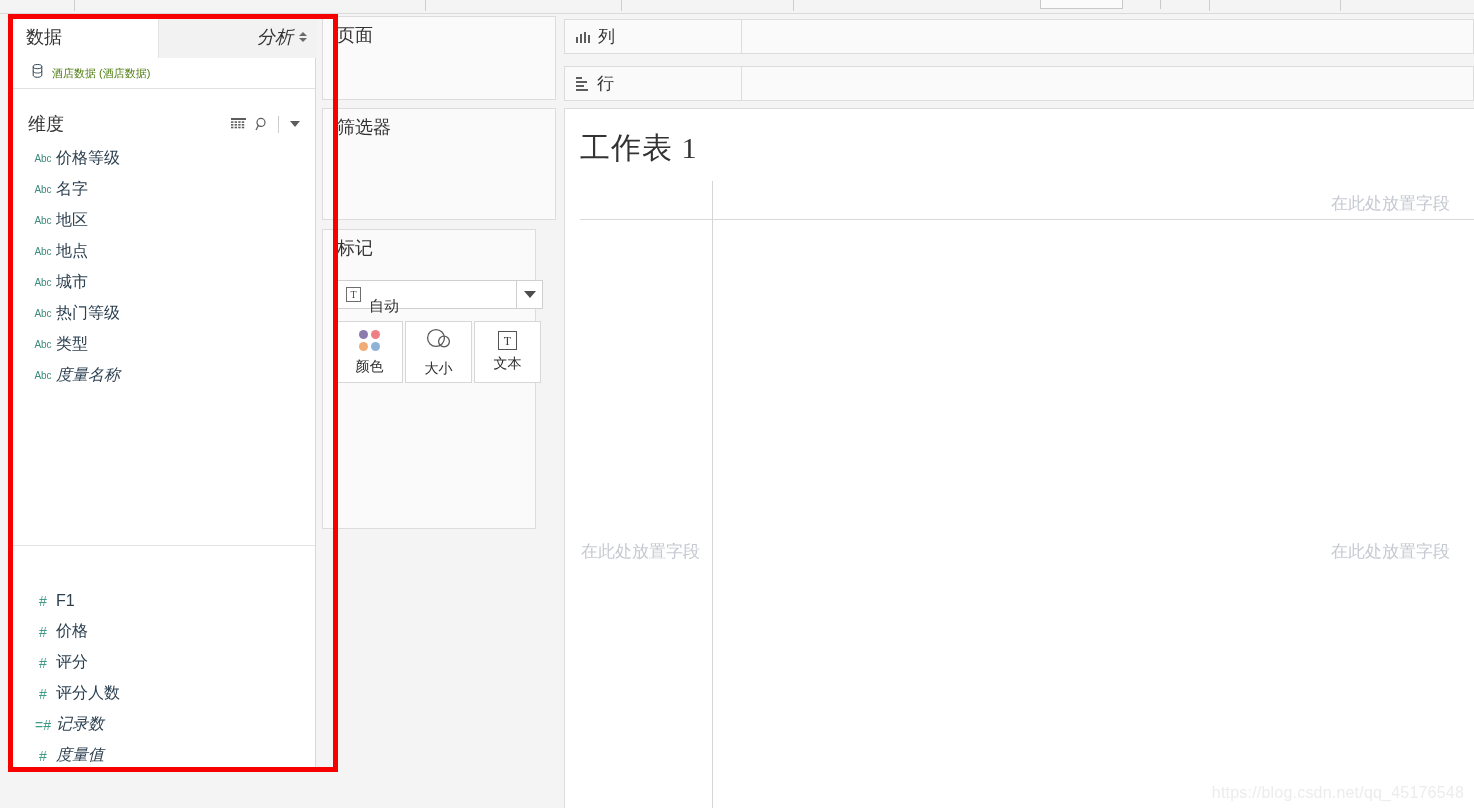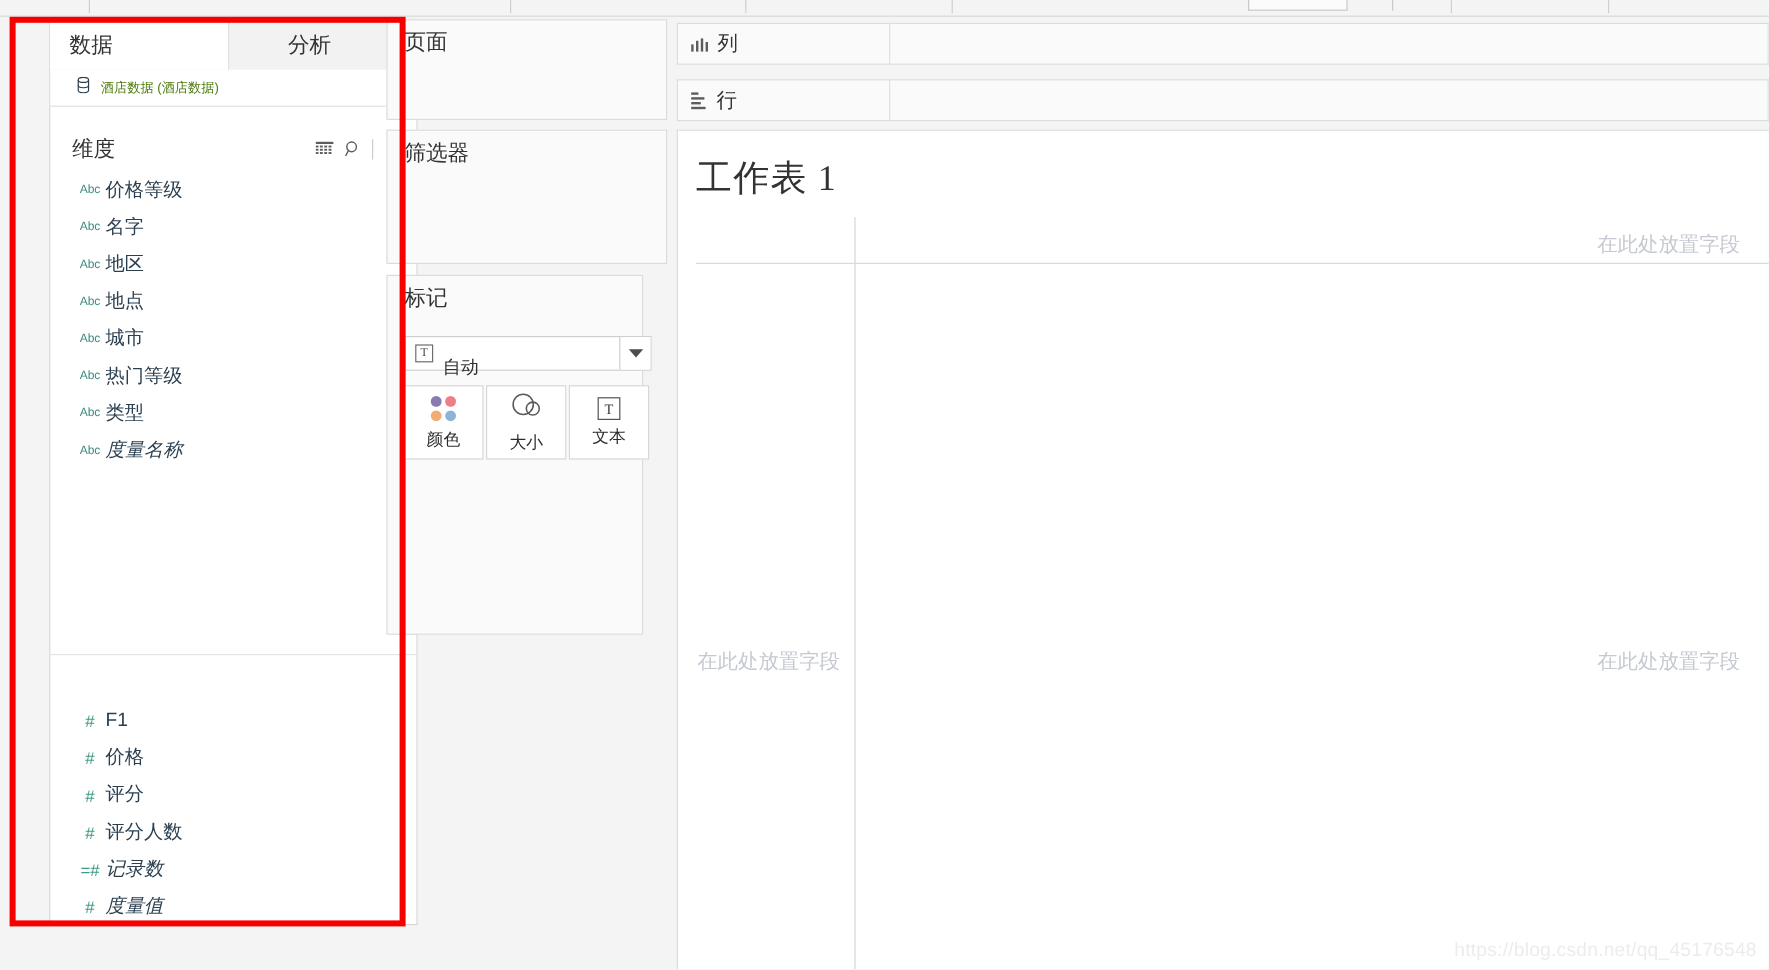--- a/index.html
+++ b/index.html
@@ -19,36 +19,36 @@
   .tb-sep { position: absolute; top: 0; width: 1px; height: 11px; background: #cfcfcf; }
   .tb-box {
     position: absolute; top: -8px; height: 17px;
     background: #fbfbfb; border: 1px solid #c9c9c9;
   }
   .tb-box-inner { position: absolute; top: -8px; height: 17px; width: 1px; background: #c9c9c9; }
 
   
   .data-pane {
     position: absolute; left: 9px; top: 15px; width: 307px; height: 756px;
-    background: #ffffff; border: 1px solid #d8d8d8; border-top: none; margin-left: 32px;
+    background: #ffffff; border: 1px solid #d8d8d8; border-top: none;
   }
   .pane-tabs {
     position: absolute; left: 0; top: 0; width: 100%; height: 43px;
     border-bottom: 1px solid #e2e2e2; background: #ffffff;
   }
   .tab {
     position: absolute; top: 0; height: 43px;
     display: flex; align-items: center;
     font-size: 18px; color: #333333;
   }
   .tab-data { left: 0; width: 148px; background: #ffffff; padding-left: 16px; }
   .tab-analysis {
     left: 148px; width: 159px; background: #f2f2f2;
     border-left: 1px solid #e2e2e2;
-    justify-content: center; padding-right: 24px;
+    justify-content: flex-end; padding-right: 24px; font-style: italic;
   }
   .tab-spin {
     position: absolute; right: 9px; top: 50%; transform: translateY(-50%);
     width: 10px; height: 14px; display: flex; flex-direction: column;
     align-items: center; justify-content: center; gap: 2px;
   }
   .tab-spin i { display: block; width: 0; height: 0; border-left: 4px solid transparent;
     border-right: 4px solid transparent; }
   .tab-spin .up { border-bottom: 4px solid #6b6b6b; }
   .tab-spin .dn { border-top: 4px solid #6b6b6b; }

